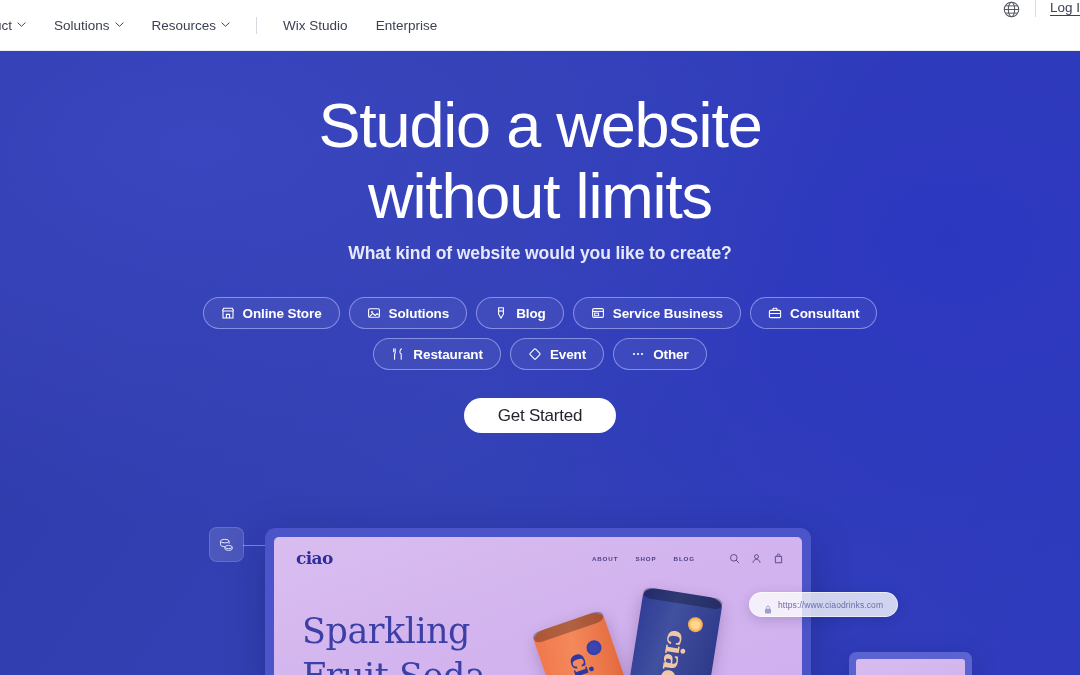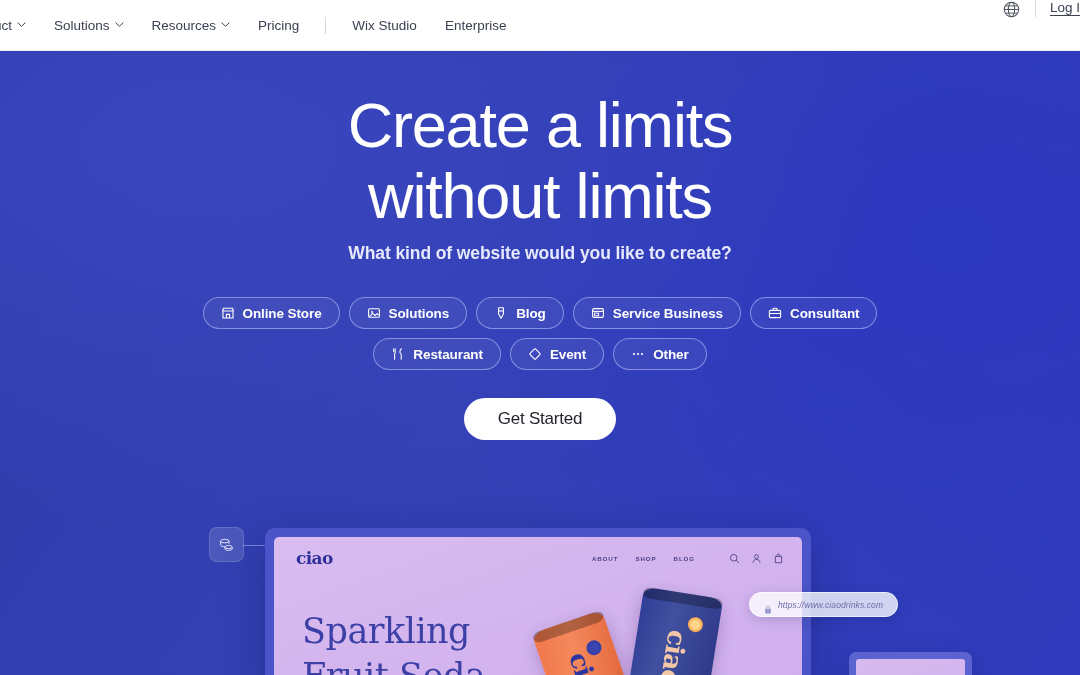--- a/index.html
+++ b/index.html
@@ -100,21 +100,21 @@
   .chip-icon svg { display: block; }
 
   
   .cta-wrap {
     position: absolute; top: 347px; left: 0; width: 1080px;
     display: flex; justify-content: center;
   }
   .cta {
     background: #ffffff; color: #23252e;
     border: none; border-radius: 26px;
-    height: 42px; padding: 0 34px;
+    height: 35px; padding: 0 34px;
     font-size: 17px; font-family: "Liberation Sans", sans-serif;
     letter-spacing: -0.2px;
     cursor: pointer;
   }
   .trust {
     position: absolute; top: 400px; left: 0; width: 1080px;
     text-align: center;
     color: #d8dcfa; font-size: 11px;
     letter-spacing: 0.1px;
   }
@@ -216,21 +216,20 @@
   
   .url-pill {
     position: absolute; left: 749px; top: 541px;
     display: flex; align-items: center; gap: 6px;
     height: 25px; padding: 0 14px;
     border-radius: 13px;
     background: rgba(255,255,255,0.78);
     border: 1px solid rgba(255,255,255,0.55);
     box-shadow: 0 3px 12px rgba(20,25,80,0.18);
     z-index: 20;
-    font-style: italic;
   }
   .url-text { font-size: 8.5px; color: #6b6fa8; letter-spacing: 0.1px; }
   .lock { width: 8px; height: 9px; display:block; }
 
   
   .prod-card {
     position: absolute; left: 849px; top: 601px;
     width: 123px; height: 96px;
     border-radius: 7px;
     background: #5a63cf;
@@ -279,23 +278,20 @@
 
       <div class="nav-item">
         <span>Resources</span>
         <span class="chev">
           <svg viewBox="0 0 10 10" width="9" height="9">
               <path d="M1 3.2 L5 7 L9 3.2" fill="none" stroke="#3b4152" stroke-width="1.1" stroke-linecap="round" stroke-linejoin="round"></path>
             </svg>
         </span>
       </div>
 
-      <div class="nav-item">
-        <span>Pricing</span>
-      </div>
 
       <div class="nav-divider"></div>
 
       <div class="nav-item">
         <span>Wix Studio</span>
       </div>
 
       <div class="nav-item">
         <span>Enterprise</span>
       </div>
@@ -312,21 +308,21 @@
         </svg>
       </span>
       <div class="nav-divider"></div>
       <span class="login">Log I</span>
     </div>
   </div>
 
   <div class="hero">
 
     <div class="hero-title">
-      <div>Create a limits</div>
+      <div>Studio a website</div>
       <div>without limits</div>
     </div>
 
     <div class="hero-sub">What kind of website would you like to create?</div>
 
     <div class="chips">
 
       <div class="chip">
         <span class="chip-icon">
           <svg viewBox="0 0 14 14" width="14" height="14">

